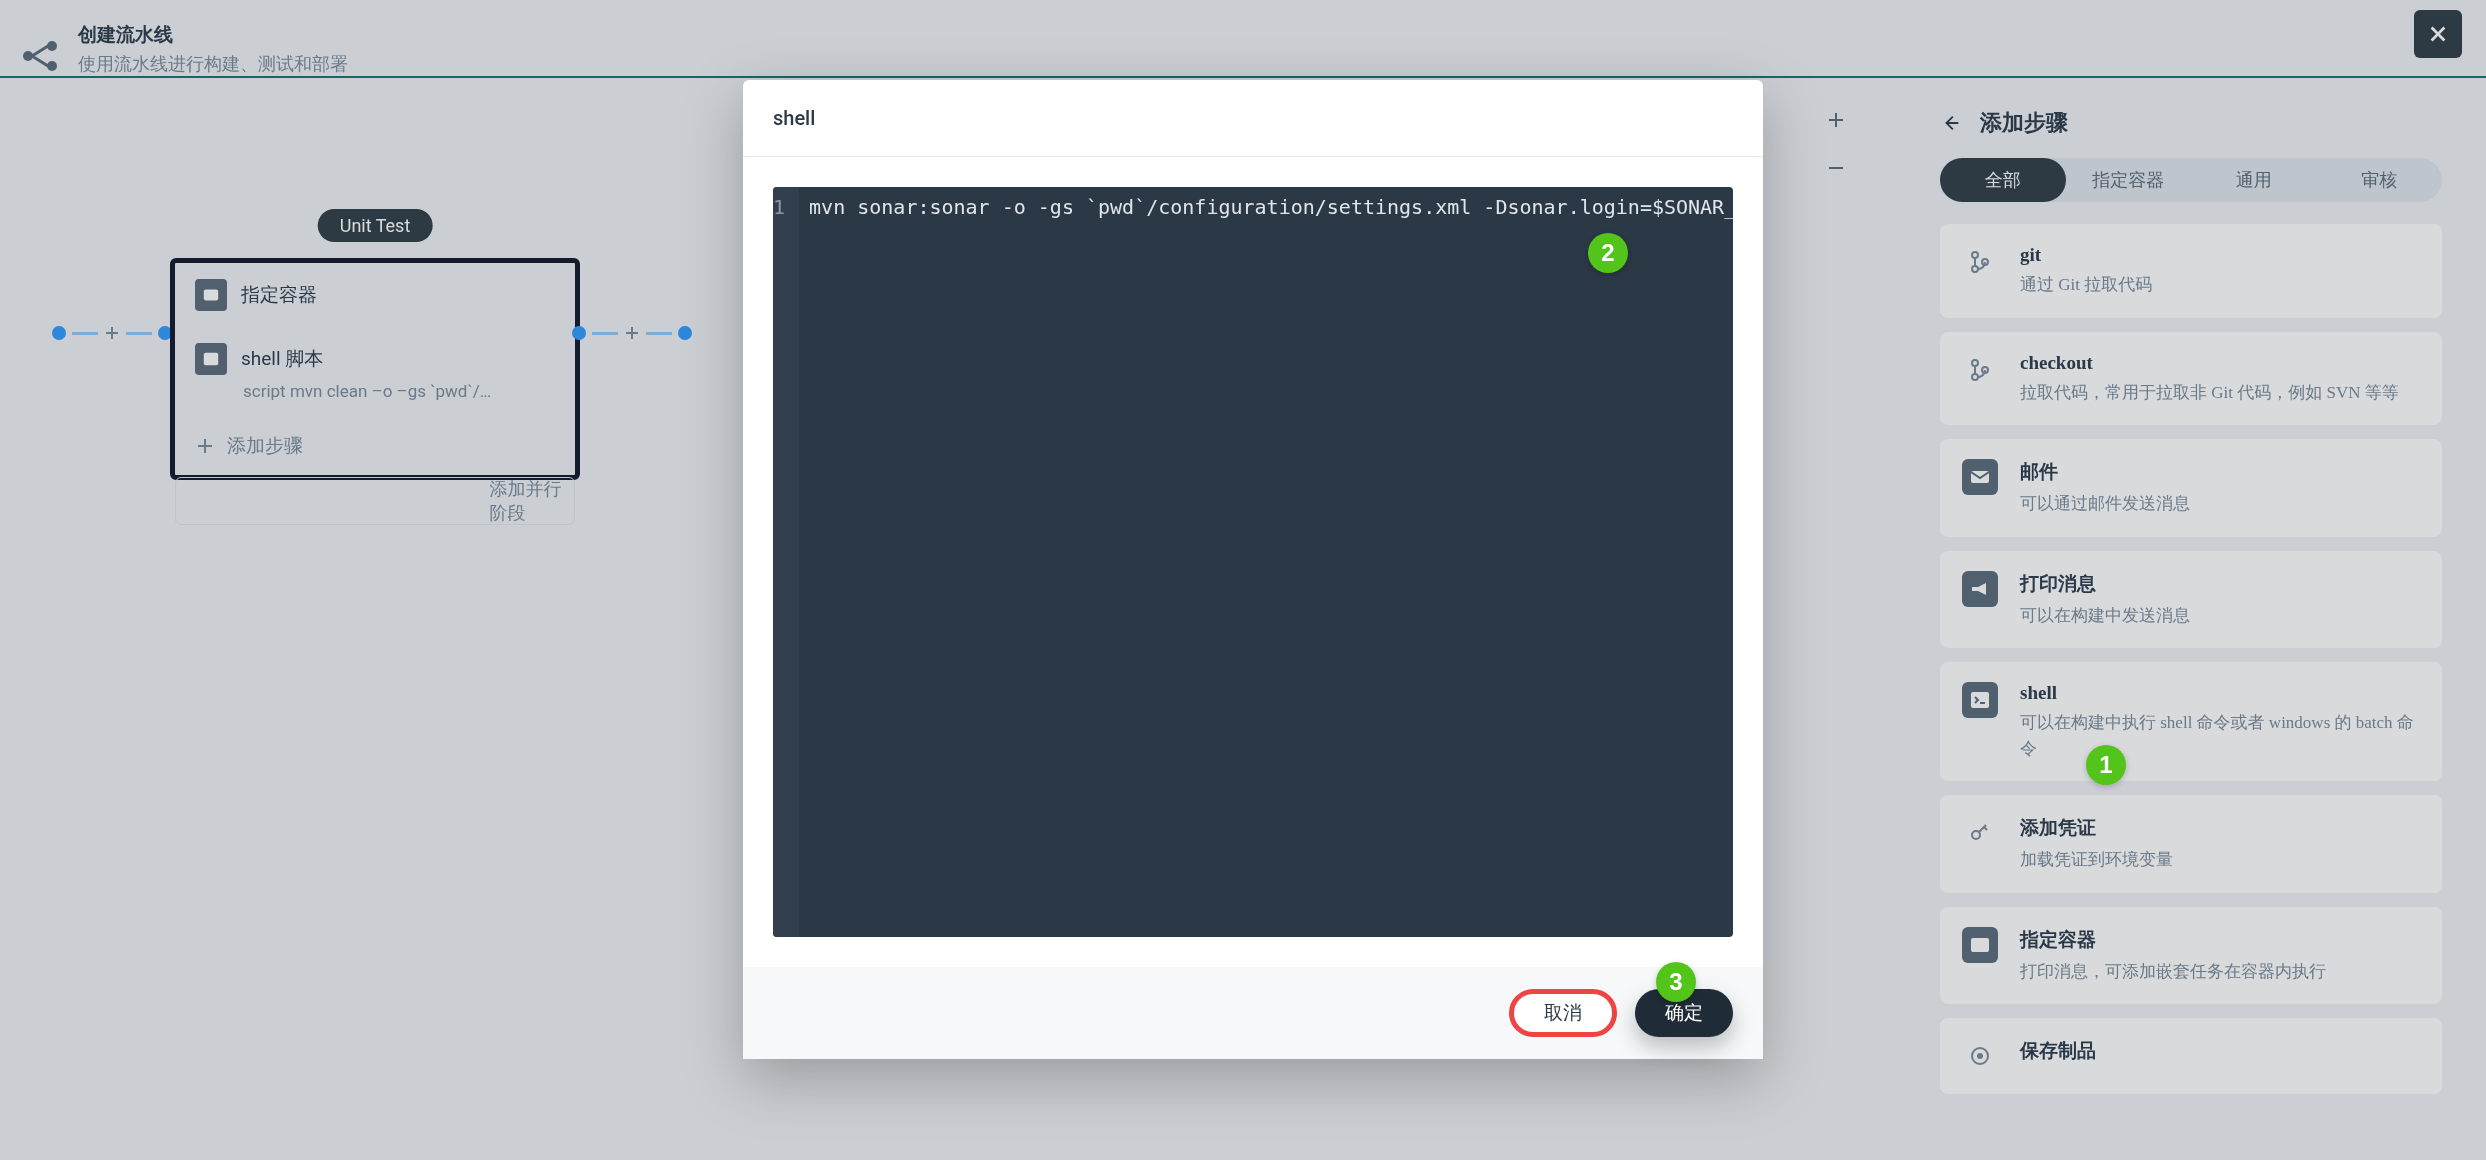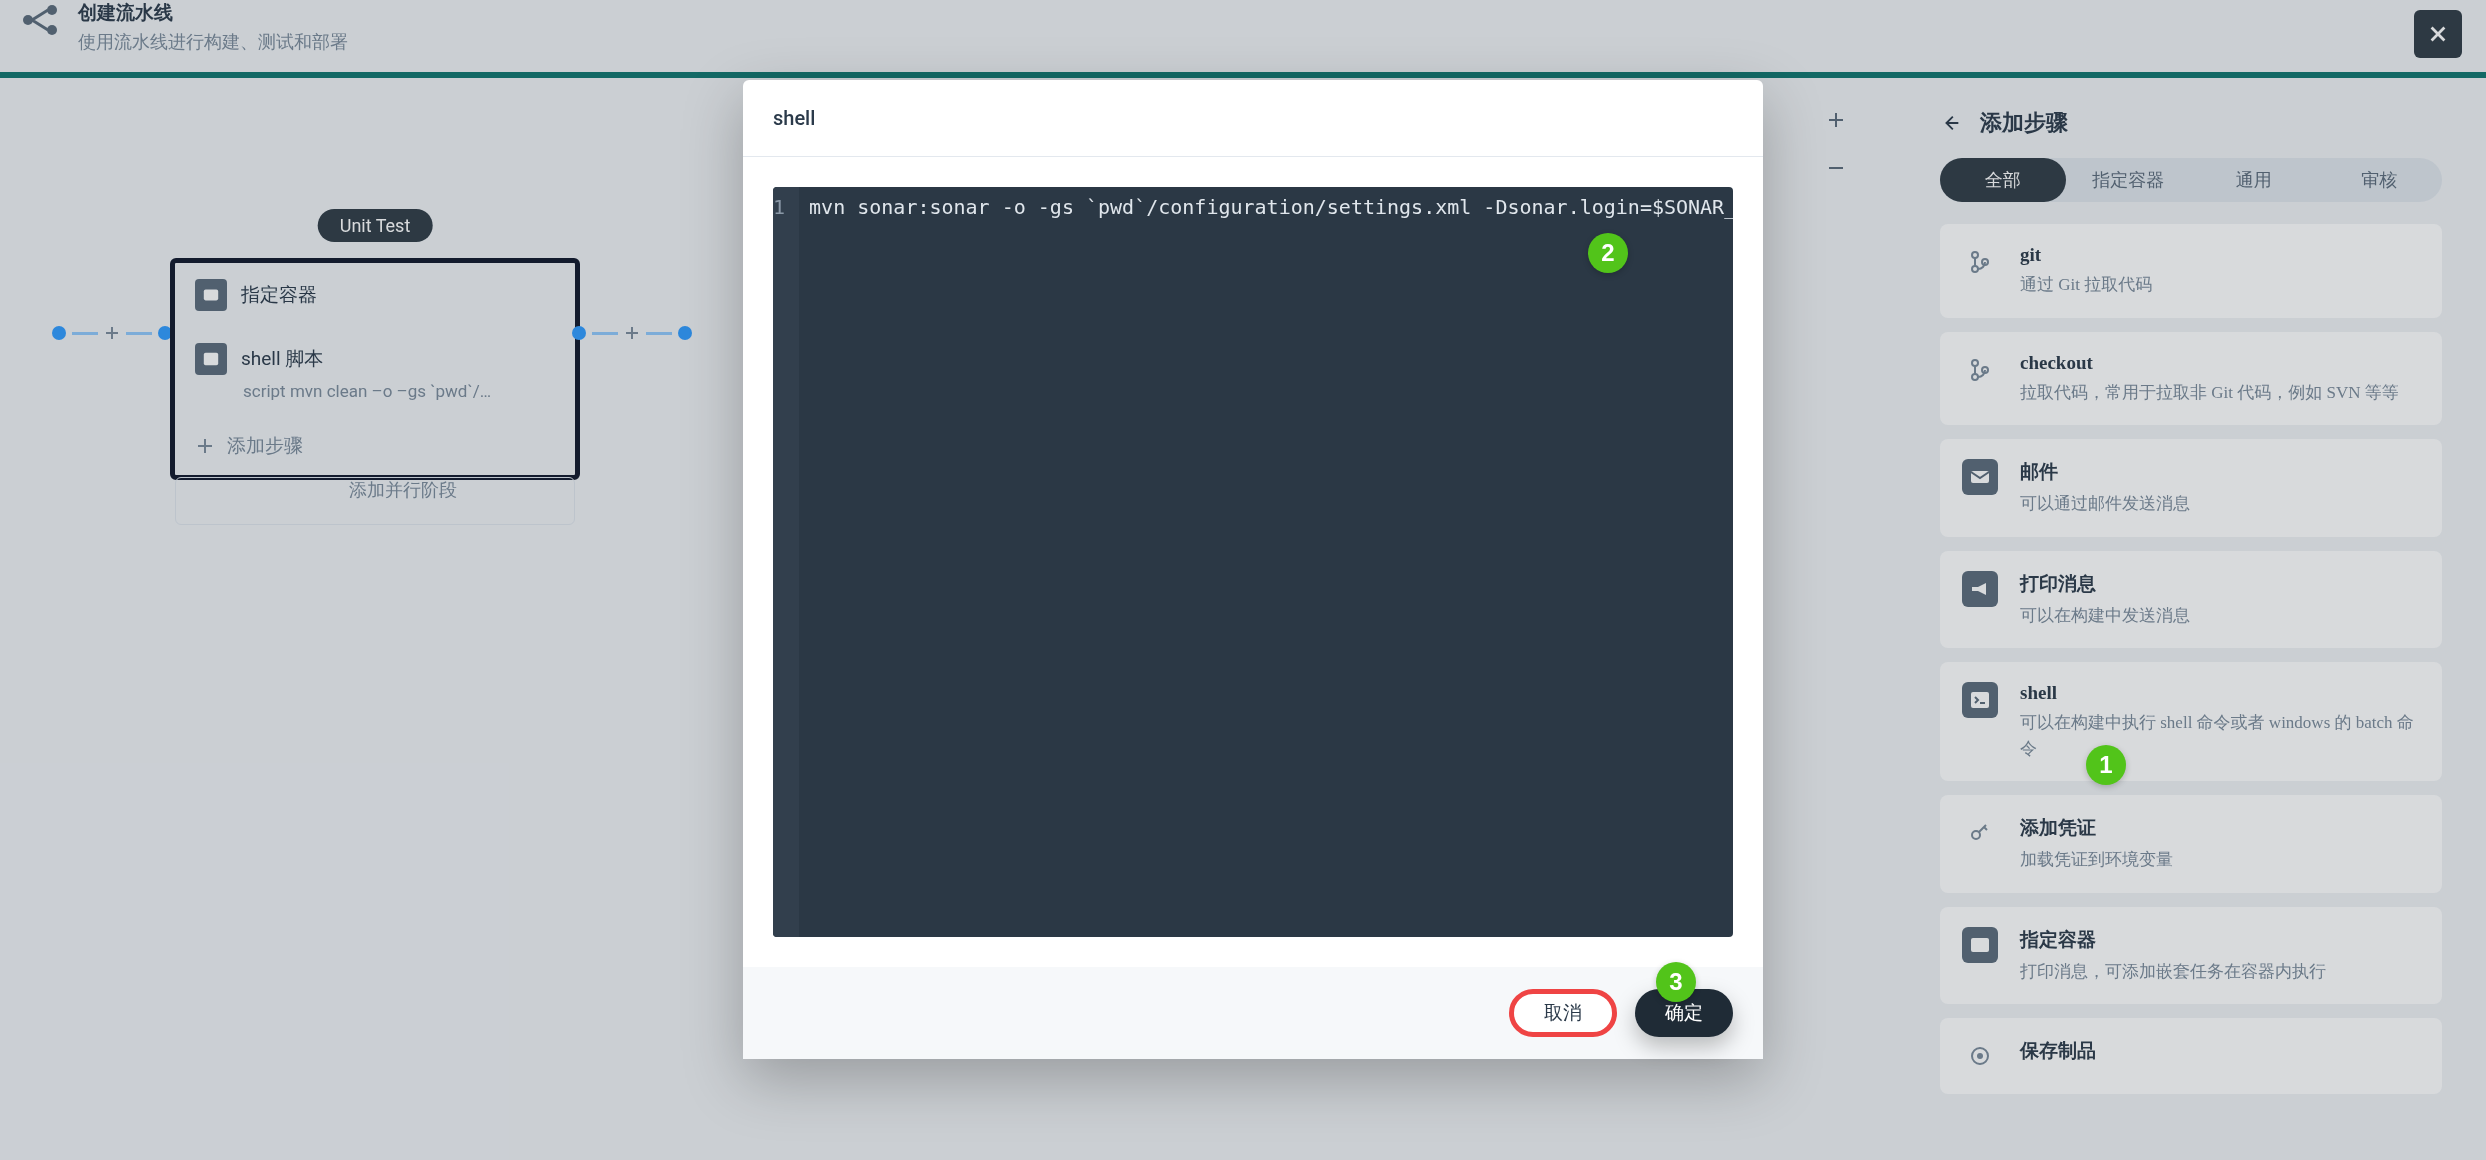--- a/index.html
+++ b/index.html
@@ -10,22 +10,22 @@
     height: 1160px;
     overflow: hidden;
     position: relative;
   }
 
   
   .app { width: 2486px; height: 1160px; position: relative; }
 
   .header {
     height: 78px;
-    border-bottom: 6px solid #0f766e;
-    display: flex; align-items: flex-start;
+    border-bottom: 2px solid #0f766e;
+    display: flex; align-items: flex-end;
     padding-left: 20px;
     background: #eff2f5;
   }
   .header-logo {
     width: 40px; height: 40px; display: flex; align-items: center; justify-content: center;
   }
   .header-titles { margin-left: 18px; }
   .header-title { font-size: 19px; font-weight: 600; color: #2b3a4a; }
   .header-sub   { font-size: 18px; color: #7a8a9a; margin-top: 4px; font-family: Liberation Mono, monospace; }
 
@@ -65,21 +65,21 @@
   }
   .row.clickable { color: #7a8a9a; }
   .row .plus {
     width: 20px; height: 20px; margin-right: 12px; stroke: #7a8a9a; stroke-width: 2;
   }
   .row-sub { font-size: 17px; color: #7a8a9a; padding: 2px 20px 16px 68px; }
 
   .para-btn {
     position: absolute; left: 0; right: 0; height: 48px;
     border-top: 1px dashed #cfd7e0;
-    display: flex; justify-content: center;
+    display: flex; align-items: center; justify-content: center;
     color: #7a8a9a; font-size: 18px;
   }
   .stage1 .para-btn { bottom: -50px; border: 1px solid #dfe5ec; border-radius: 6px; }
 
   .zoom-col {
     position: absolute; top: 104px; left: 1820px;
     display: flex; flex-direction: column; gap: 16px;
   }
   .zoom-btn {
     width: 32px; height: 32px; display: flex; align-items: center; justify-content: center;

